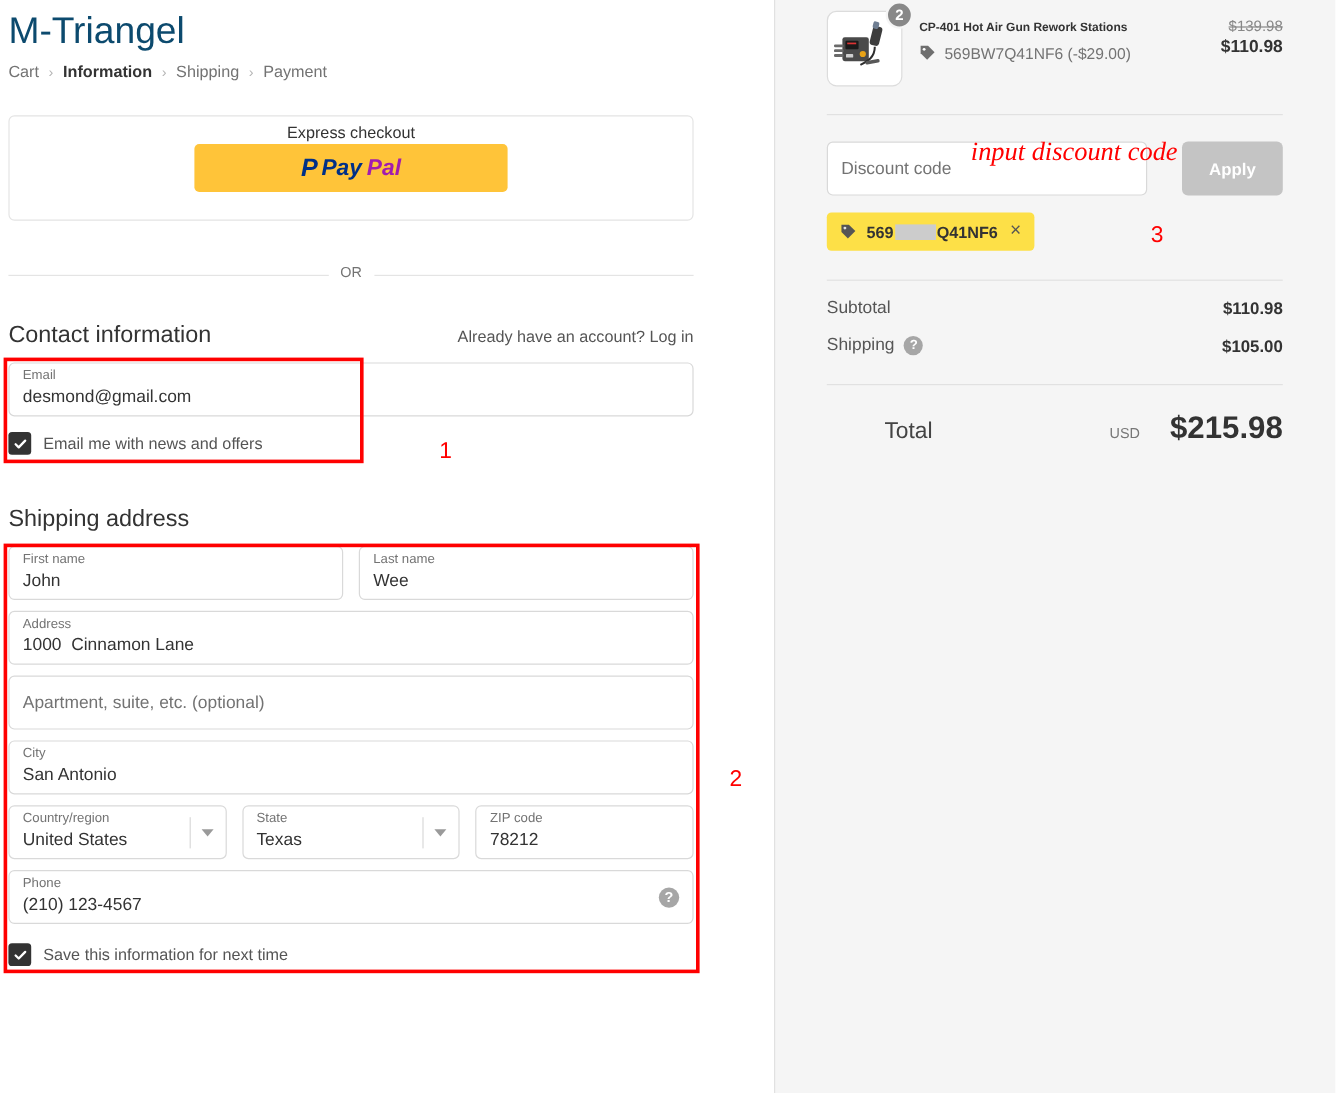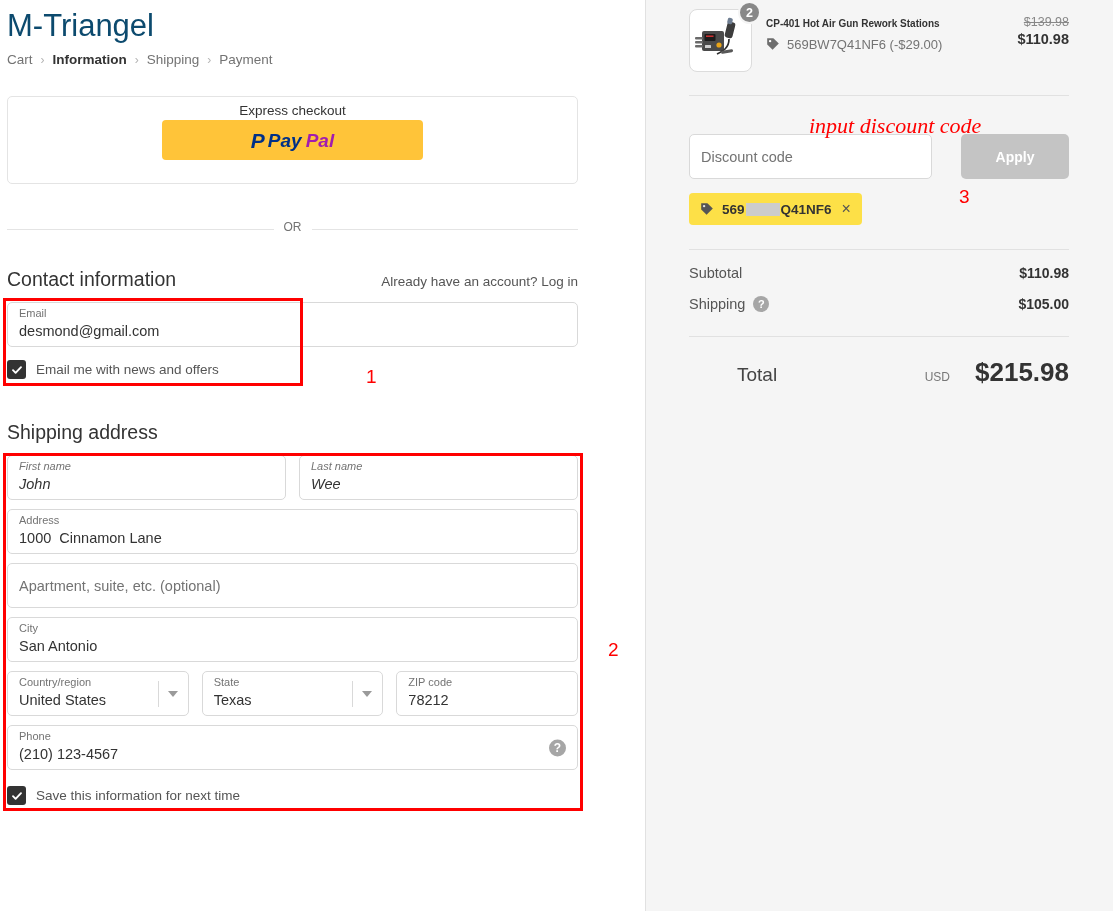--- a/index.html
+++ b/index.html
@@ -76,21 +76,21 @@
   .cbox {
     width: 19px; height: 19px; background: #333333; border-radius: 3px;
     display: flex; align-items: center; justify-content: center; flex: 0 0 auto;
   }
   .cbox svg { display: block; }
   .check-label { font-size: 13.5px; color: #555; }
 
   .ship-title { font-size: 19.5px; color: #333; margin-top: 42px; }
 
   .form-grid { margin-top: 11px; }
-  .row2 { display: flex; gap: 13px; font-style: italic; }
+  .row2 { display: flex; gap: 13px; }
   .row2 .field { flex: 1; }
   .mt { margin-top: 9px; }
   .row3 { display: flex; gap: 13px; }
   .row3 .field { flex: 1; }
 
   .sel-arrow {
     position: absolute; right: 10px; top: 50%; transform: translateY(-50%);
     display: flex; align-items: center; gap: 9px;
   }
   .sel-divider { width: 1px; height: 26px; background: #d9d9d9; }
@@ -147,28 +147,28 @@
   .item-info { flex: 1; padding-top: 9px; }
   .item-name { font-size: 10px; color: #333; font-weight: 700; line-height: 1.25; }
   .item-disc { display: flex; align-items: center; gap: 7px; margin-top: 6px; }
   .item-disc-text { font-size: 13px; color: #737373; }
   .item-prices { text-align: right; padding-top: 6px; flex: 0 0 auto; }
   .price-old { font-size: 12.5px; color: #888; text-decoration: line-through; }
   .price-new { font-size: 14.5px; color: #333; font-weight: 700; margin-top: 2px; }
 
   .divider { height: 1px; background: #e1e1e1; margin: 23px 0 0 0; }
 
-  .discount-row { display: flex; gap: 29px; margin-top: 38px; align-items: flex-start; }
+  .discount-row { display: flex; gap: 29px; margin-top: 22px; align-items: flex-start; }
   .discount-input {
     flex: 1; background: #fff; border: 1px solid #d9d9d9; border-radius: 5px;
     height: 45px; display: flex; align-items: center; padding: 0 11px; position: relative;
   }
   .discount-ph { font-size: 14.5px; color: #737373; }
   .apply-btn {
-    width: 108px; background: #c4c4c4; color: #fff; border: none; border-radius: 5px;
+    width: 84px; background: #c4c4c4; color: #fff; border: none; border-radius: 5px;
     font-size: 14px; font-weight: 700; cursor: pointer; height: 45px;
     font-family: "Liberation Sans", sans-serif;
   }
 
   .chip {
     display: inline-flex; align-items: center; gap: 8px; background: #fde047;
     border-radius: 4px; padding: 8px 11px; margin-top: 14px;
   }
   .chip-code { font-size: 13.5px; color: #333; font-weight: 700; display: flex; align-items: center; }
   .redact { display: inline-block; width: 34px; height: 13px; background: #cccccc; margin: 0 1px; vertical-align: middle; }

